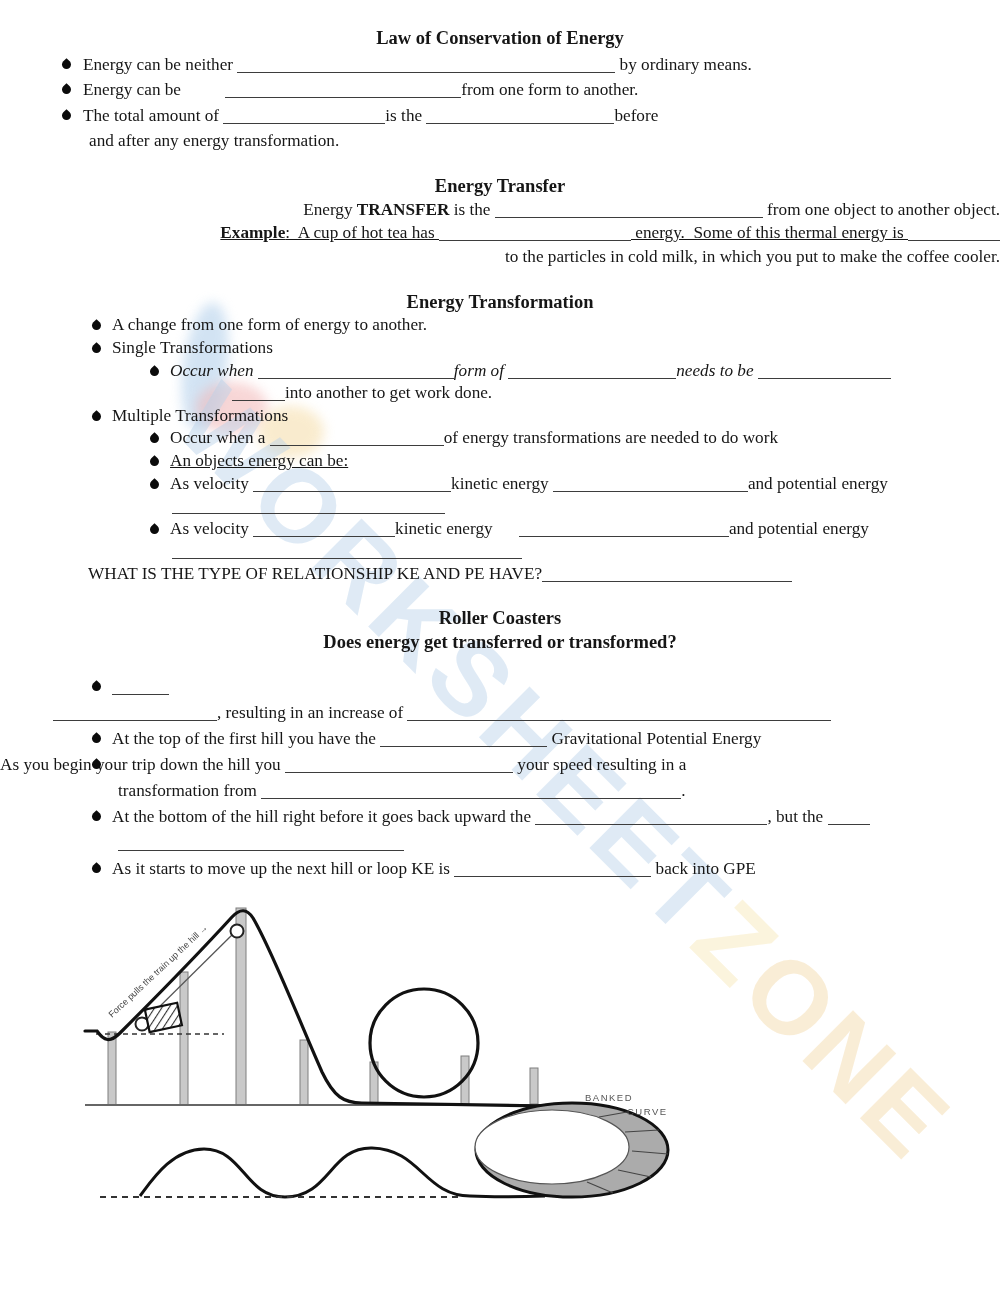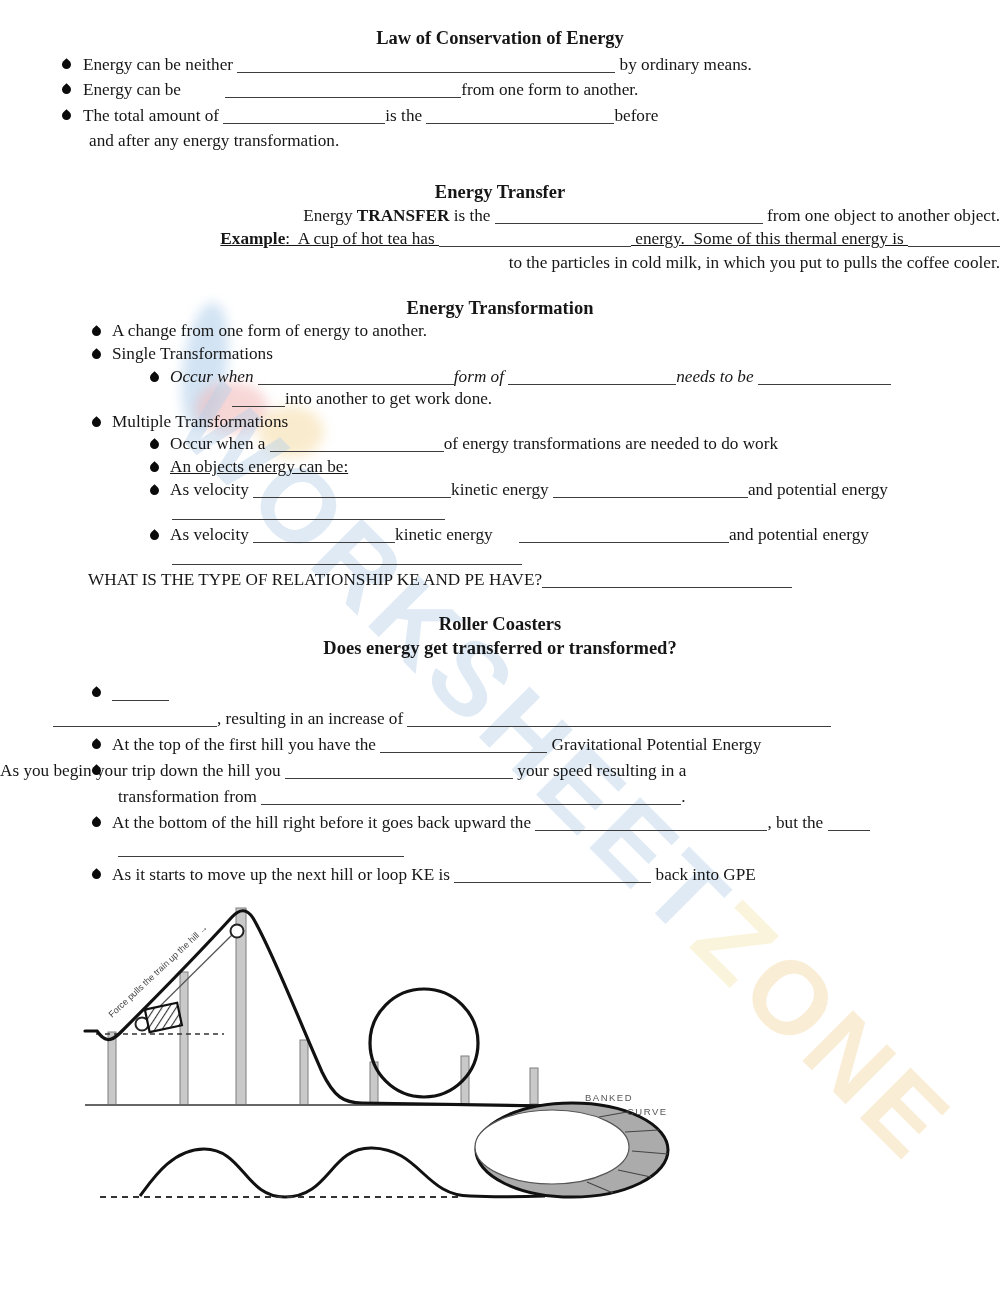--- a/index.html
+++ b/index.html
@@ -48,26 +48,26 @@
   <div id="content">
       <div class="sec s0" style="margin-top: 0px;">
         <div class="sec-title">Law of Conservation of Energy</div>
         <div style="margin-top: 2px;">
           <div class="line" style="padding-left: 83px;"><span class="bullet" style="left: 62px;"></span><span>Energy can be neither </span><span class="blank" style="width: 378px;"></span><span> by ordinary means.</span></div>
           <div class="line" style="padding-left: 83px;"><span class="bullet" style="left: 62px;"></span><span>Energy can be </span><span class="sp" style="width: 40px;"></span><span class="blank" style="width: 236px;"></span><span>from one form to another.</span></div>
           <div class="line" style="padding-left: 83px;"><span class="bullet" style="left: 62px;"></span><span>The total amount of </span><span class="blank" style="width: 162px;"></span><span>is the </span><span class="blank" style="width: 188px;"></span><span>before</span></div>
           <div class="line" style="padding-left: 89px;"><span>and after any energy transformation.</span></div>
         </div>
       </div>
-      <div class="sec s1" style="margin-top: 26px;">
+      <div class="sec s1" style="margin-top: 20px;">
         <div class="sec-title">Energy Transfer</div>
         <div style="margin-top: 0px; text-align: right;">
           <div class="line" style="padding-left: 88px;"><span>Energy </span><span style="font-weight: bold;">TRANSFER</span><span> is the </span><span class="blank" style="width: 268px;"></span><span> from one object to another object.</span></div>
           <div class="line" style="padding-left: 88px; text-decoration: underline;"><span style="font-weight: bold;">Example</span><span>:  A cup of hot tea has </span><span class="blank" style="width: 192px;"></span><span> energy.  Some of this thermal energy is </span><span class="blank" style="width: 92px;"></span></div>
-          <div class="line" style="padding-left: 88px;"><span>to the particles in cold milk, in which you put to pulls the coffee cooler.</span></div>
+          <div class="line" style="padding-left: 88px;"><span>to the particles in cold milk, in which you put to make the coffee cooler.</span></div>
         </div>
       </div>
       <div class="sec s2" style="margin-top: 22px;">
         <div class="sec-title">Energy Transformation</div>
         <div style="margin-top: 0px;">
           <div class="line" style="padding-left: 112px;"><span class="bullet" style="left: 92px;"></span><span>A change from one form of energy to another.</span></div>
           <div class="line" style="padding-left: 112px;"><span class="bullet" style="left: 92px;"></span><span>Single Transformations</span></div>
           <div class="line" style="padding-left: 170px; font-style: italic;"><span class="bullet" style="left: 150px;"></span><span>Occur when </span><span class="blank" style="width: 196px;"></span><span>form of </span><span class="blank" style="width: 168px;"></span><span>needs to be </span><span class="blank" style="width: 133px;"></span></div>
           <div class="line" style="padding-left: 232px;"><span class="blank" style="width: 53px;"></span><span>into another to get work done.</span></div>
           <div class="line" style="padding-left: 112px;"><span class="bullet" style="left: 92px;"></span><span>Multiple Transformations</span></div>

